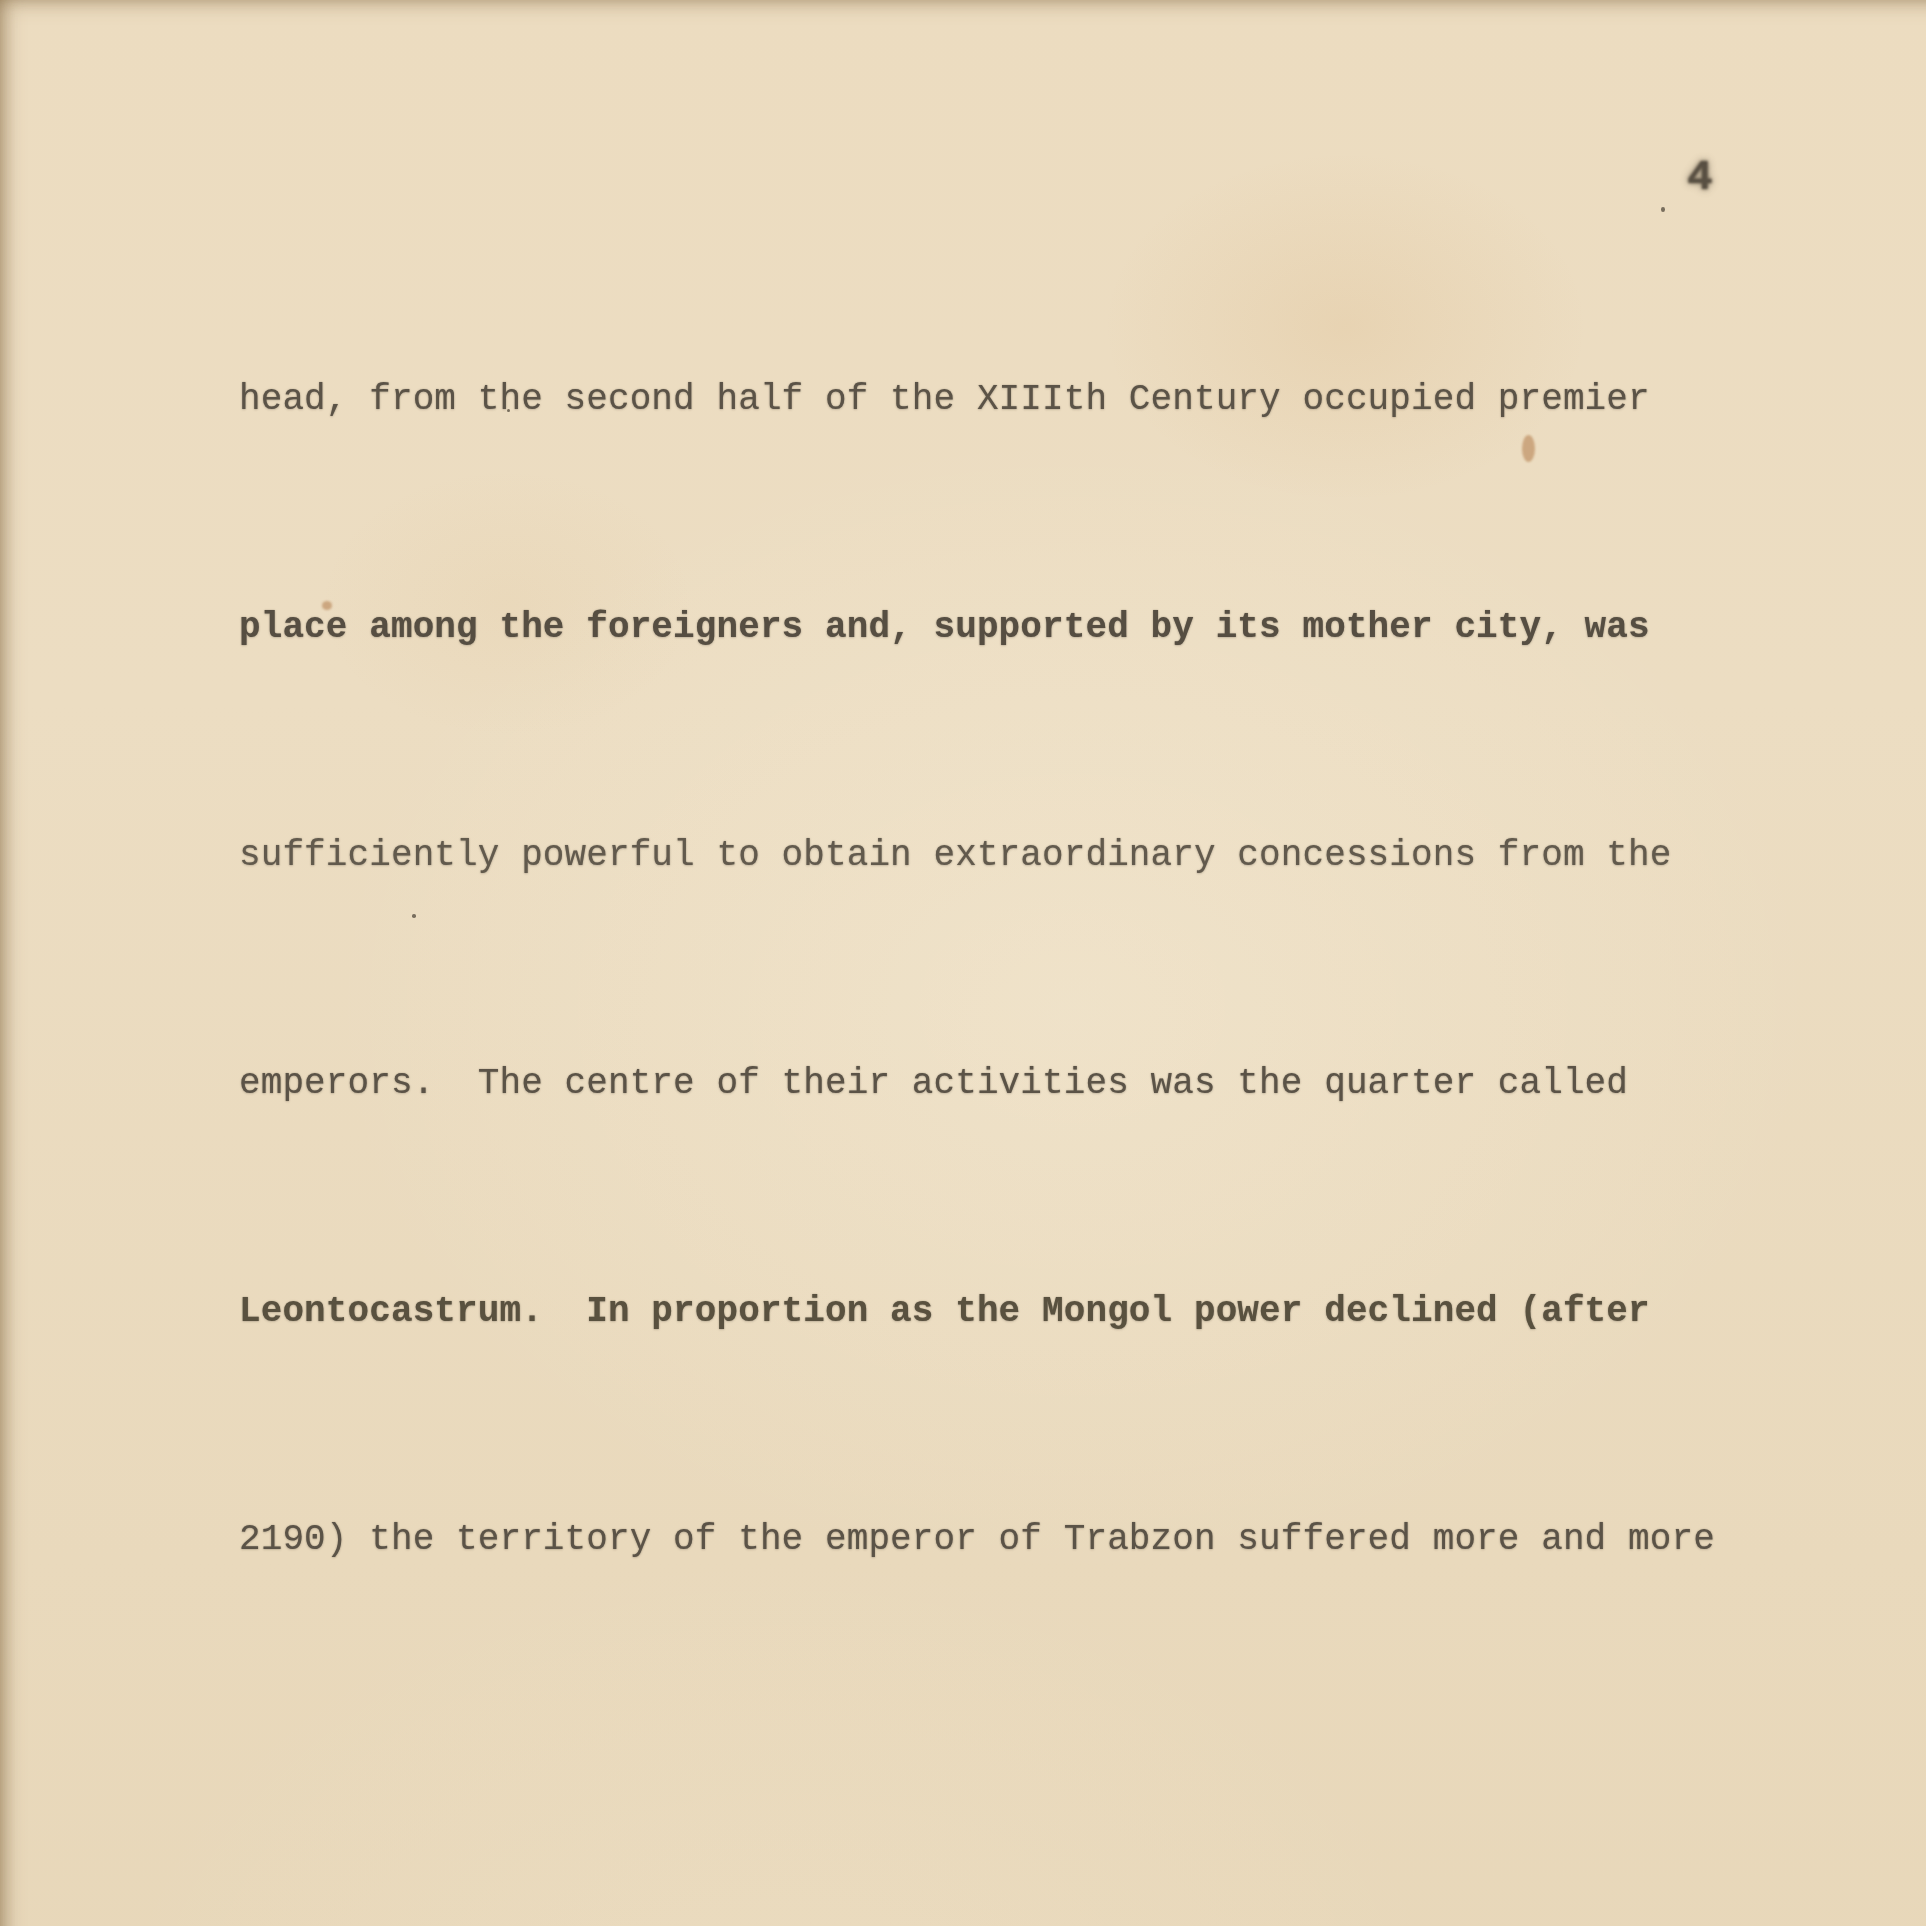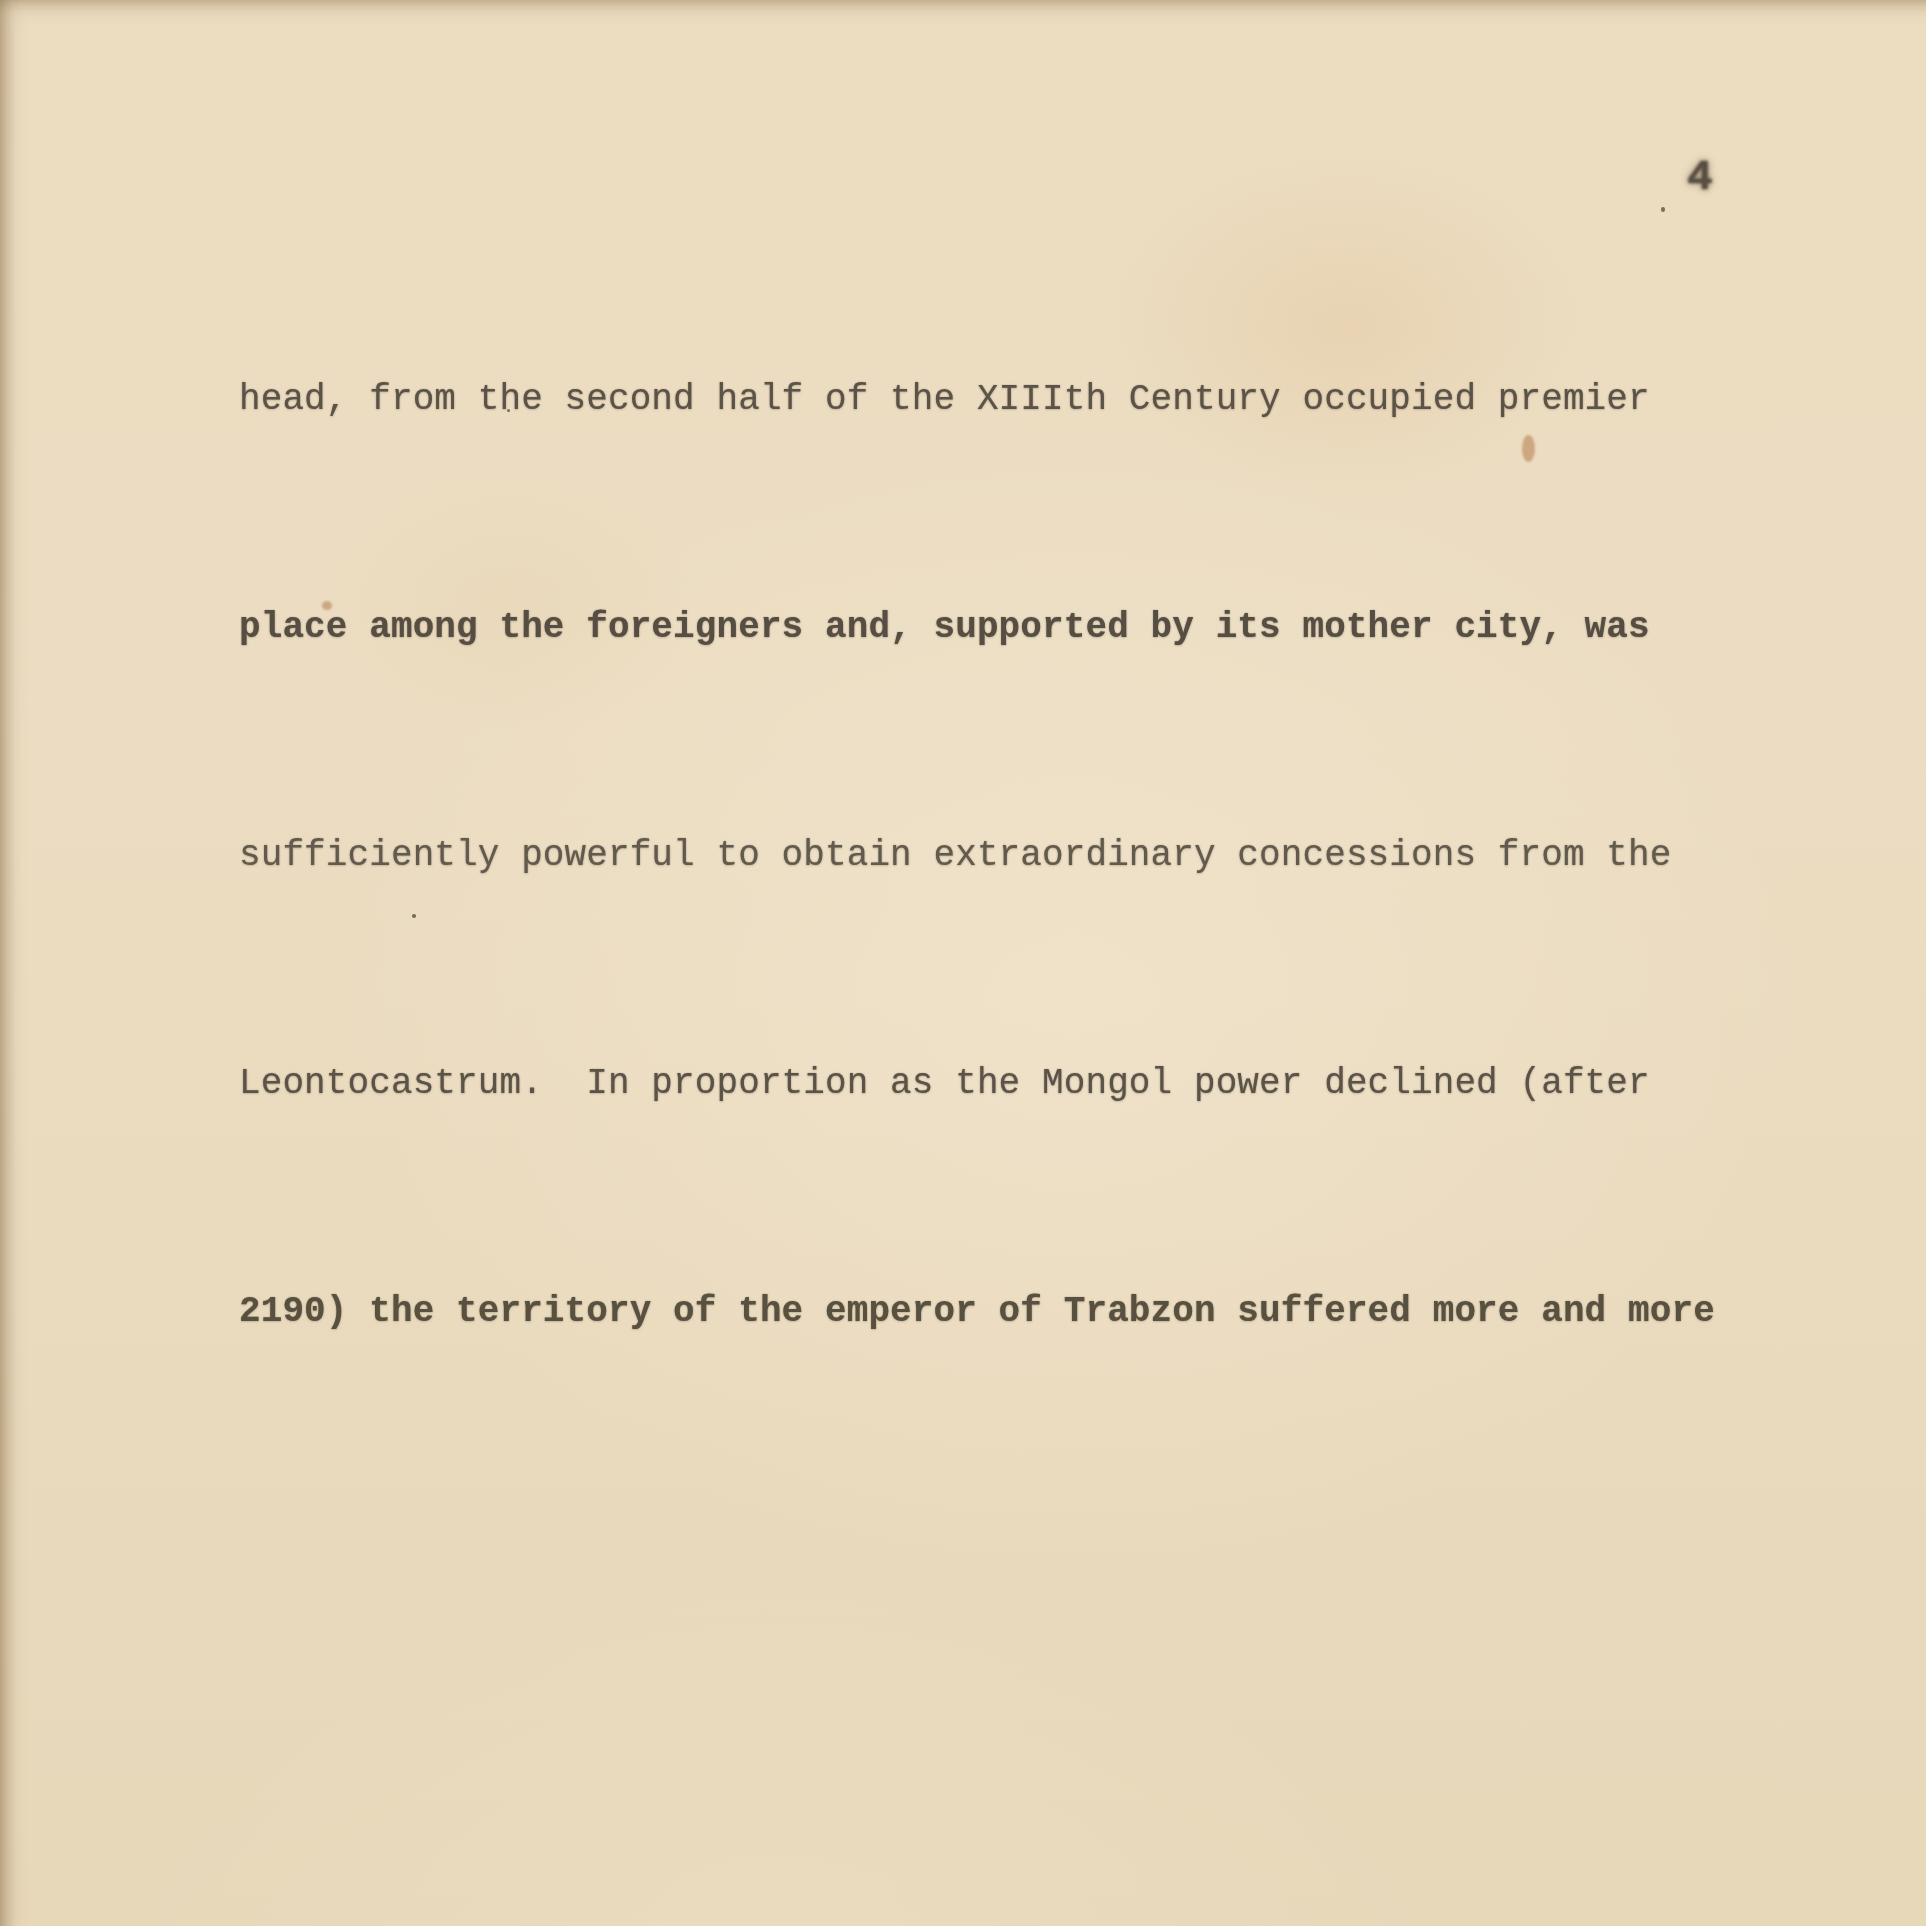--- a/index.html
+++ b/index.html
@@ -68,20 +68,21 @@
 <body>
 
 <div class="page">
 
   <div class="page-number">4</div>
 
   <div class="text-block">
     <div class="line">head, from the second half of the XIIIth Century occupied premier</div>
     <div class="line">place among the foreigners and, supported by its mother city, was</div>
     <div class="line">sufficiently powerful to obtain extraordinary concessions from the</div>
+    <div class="line">emperors.  The centre of their activities was the quarter called</div>
     <div class="line">Leontocastrum.  In proportion as the Mongol power declined (after</div>
     <div class="line">2190) the territory of the emperor of Trabzon suffered more and more</div>
     
     
     
     
     
     
     
     

